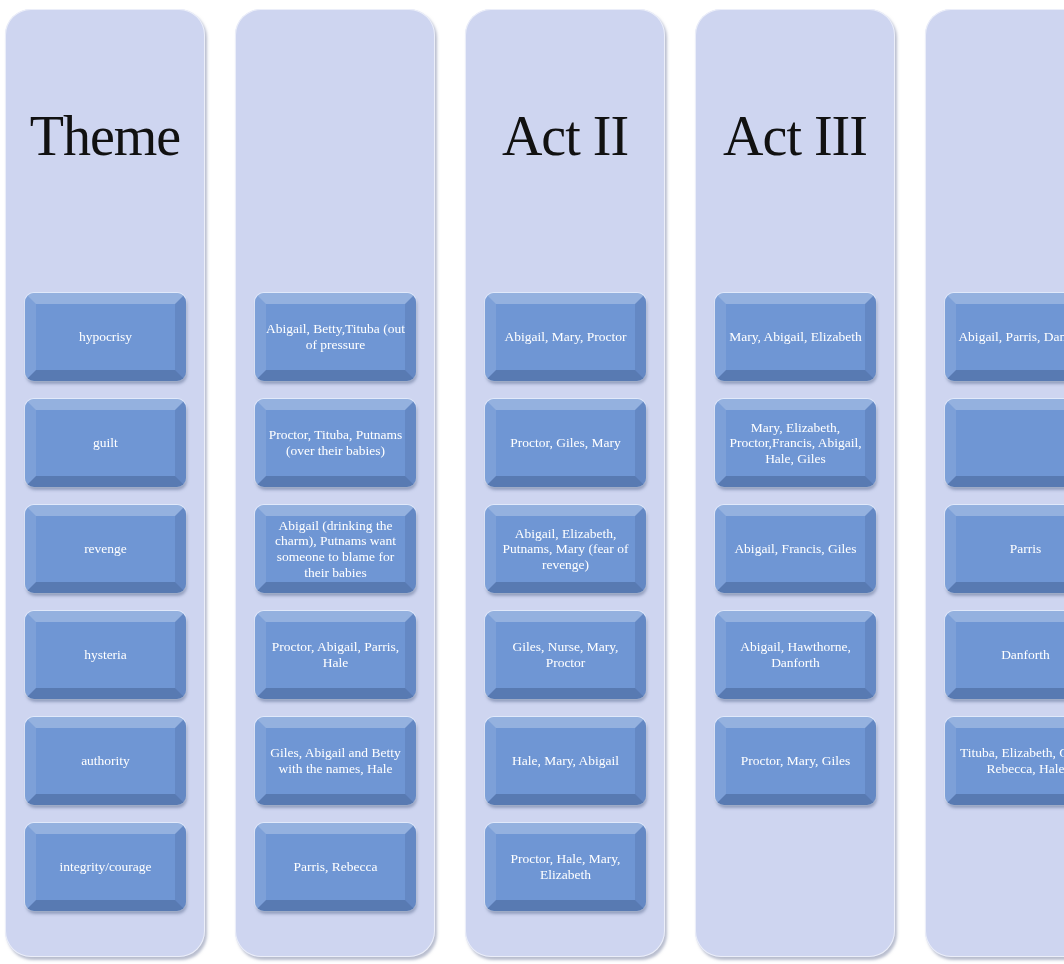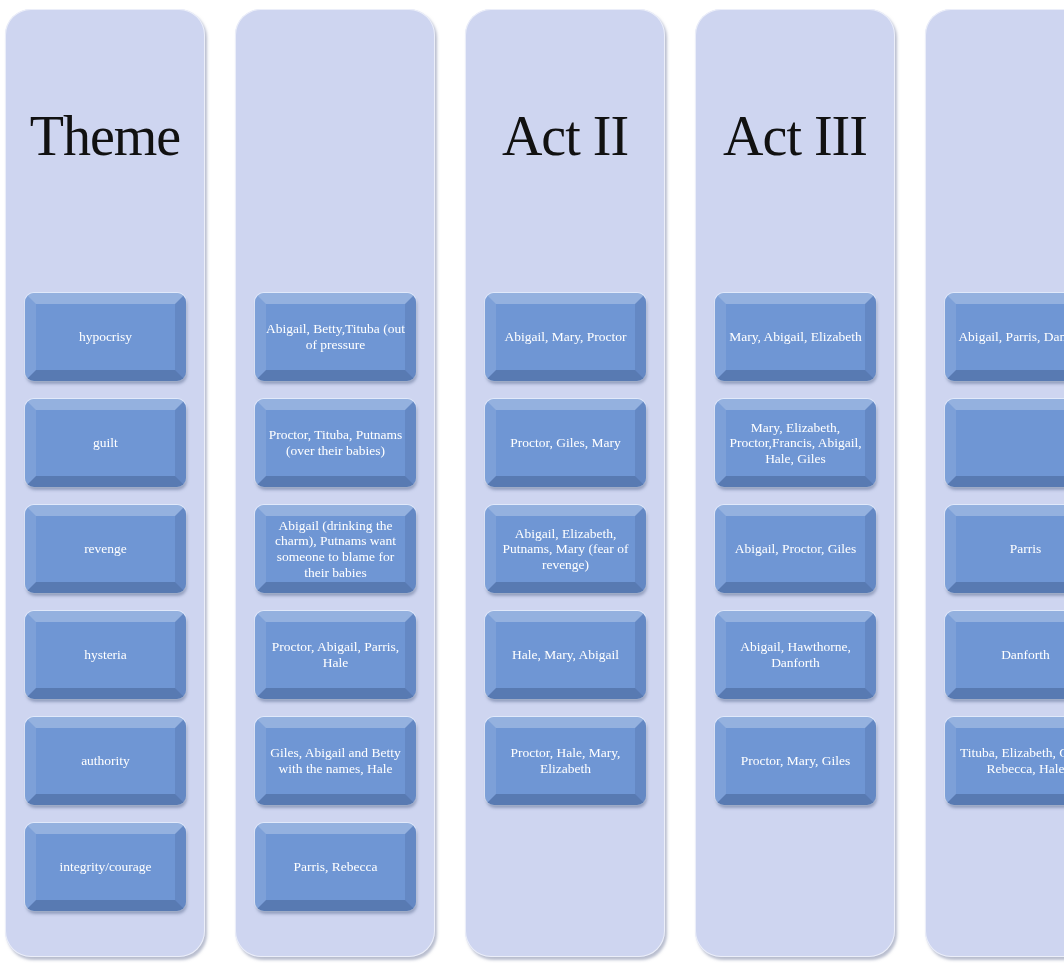--- a/index.html
+++ b/index.html
@@ -141,39 +141,42 @@
         <div class="cell">
           <span class="cell-text">Abigail, Mary, Proctor</span>
         </div>
         <div class="cell">
           <span class="cell-text">Proctor, Giles, Mary</span>
         </div>
         <div class="cell">
           <span class="cell-text">Abigail, Elizabeth, Putnams, Mary (fear of revenge)</span>
         </div>
         <div class="cell">
+          <span class="cell-text">Giles, Nurse, Mary, Proctor</span>
+        </div>
+        <div class="cell">
           <span class="cell-text">Hale, Mary, Abigail</span>
         </div>
         <div class="cell">
           <span class="cell-text">Proctor, Hale, Mary, Elizabeth</span>
         </div>
       </div>
     </div>
 
     <div class="col">
       <div class="title">Act III</div>
       <div class="cells">
         <div class="cell">
           <span class="cell-text">Mary, Abigail, Elizabeth</span>
         </div>
         <div class="cell">
           <span class="cell-text">Mary, Elizabeth, Proctor,Francis, Abigail, Hale, Giles</span>
         </div>
         <div class="cell">
-          <span class="cell-text">Abigail, Proctor, Giles</span>
+          <span class="cell-text">Abigail, Francis, Giles</span>
         </div>
         <div class="cell">
           <span class="cell-text">Abigail, Hawthorne, Danforth</span>
         </div>
         <div class="cell">
           <span class="cell-text">Proctor, Mary, Giles</span>
         </div>
       </div>
     </div>
 

